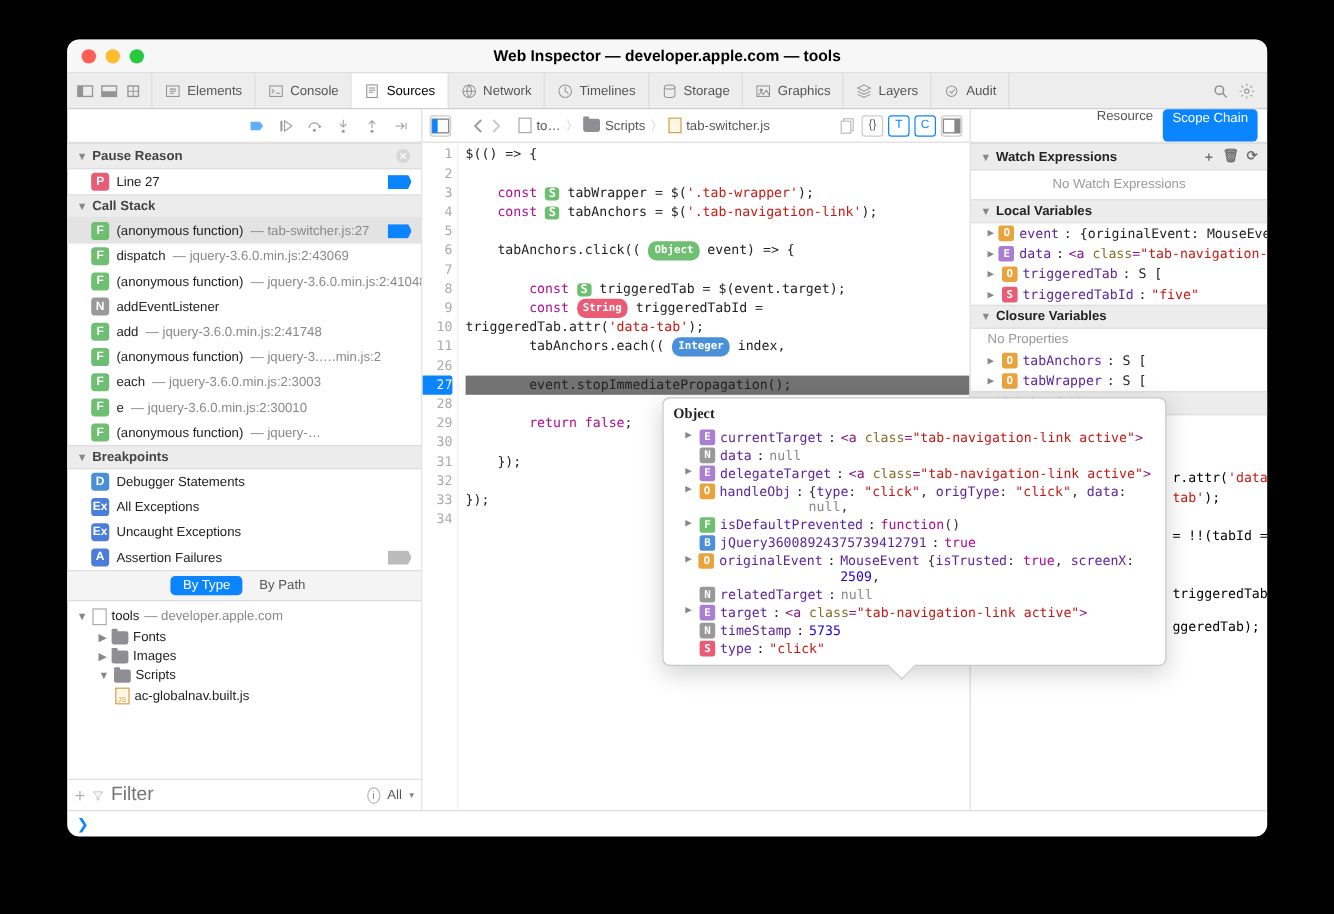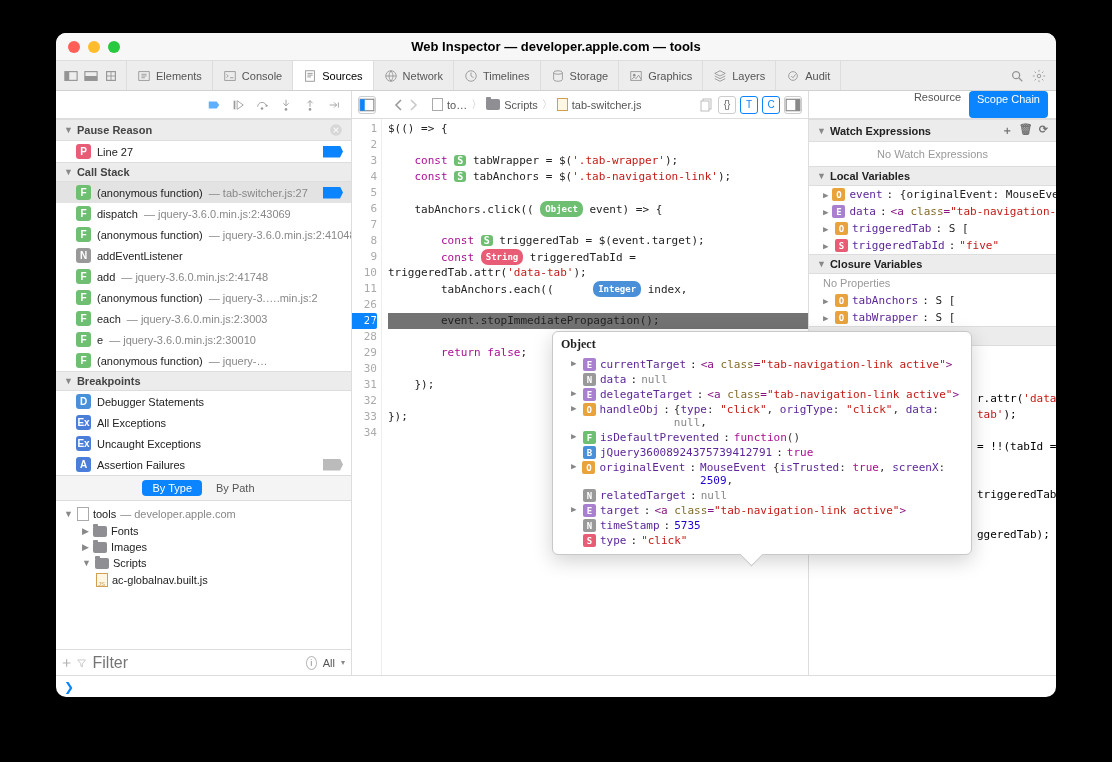--- a/index.html
+++ b/index.html
@@ -52,21 +52,21 @@
 .editor { flex: 1; display: flex; font-family: "SF Mono", Menlo, monospace; font-size: 11px; overflow: hidden; }
 .gutter { width: 30px; background: #fff; border-right: 1px solid #eee; text-align: right; color: #aaa; padding: 2px 4px 0 0; line-height: 16px; }
 .gutter .ln { height: 16px; }
 .gutter .bp { background: #0a84ff; color: #fff; border-radius: 0 2px 2px 0; position: relative; }
 .gutter .bp::after { content: ""; position: absolute; right: -5px; top: 0; border: 8px solid transparent; border-left: 5px solid #0a84ff; }
 .code { flex: 1; padding: 2px 0 0 6px; line-height: 16px; white-space: pre; overflow: hidden; }
 .code .cl { height: 16px; }
 .code .hl { background: #737373; }
 .k { color: #aa0d91; } .s { color: #c41a16; } .p { color: #5c2699; }
 .tbadge { display:inline-block; padding:0 5px; border-radius:7px; font-size:9px; color:#fff; font-weight:600; vertical-align:1px; }
-.tb-obj { background:#6fbf73; } .tb-str { background:#e85d75; } .tb-int { background:#4a90d9;margin-left:33px; }
+.tb-obj { background:#6fbf73; } .tb-str { background:#e85d75; } .tb-int { background:#4a90d9; }
 .pill-green { background:#6fbf73; color:#fff; border-radius:3px; padding:0 3px; font-size:10px; font-weight:700; }
 
 
 .popover { position: absolute; left: 200px; top: 240px; width: 420px; background: #fff; border: 1px solid #c8c8c8; border-radius: 6px; box-shadow: 0 6px 20px rgba(0,0,0,0.18); z-index: 10; font-family: "SF Mono", Menlo, monospace; font-size: 11px; }
 .popover::after { content: ""; position: absolute; left: 190px; bottom: -9px; width: 16px; height: 16px; background: #fff; border-right: 1px solid #c8c8c8; border-bottom: 1px solid #c8c8c8; transform: rotate(45deg); }
 .popover .phdr { font-family: -apple-system; font-weight: 600; padding: 5px 8px; font-size: 12px; }
 .popover .prow { padding: 1px 8px 1px 18px; display: flex; align-items: flex-start; gap: 4px; }
 .popover .prow .tw { color: #888; font-size: 9px; width: 8px; }
 .sq { width: 13px; height: 13px; border-radius: 2px; display: inline-flex; align-items: center; justify-content: center; font-size: 9px; font-weight: 700; color: #fff; flex-shrink: 0; }
 .sq-e { background: #a97fd0; } .sq-n { background: #999; } .sq-o { background: #e8a33d; } .sq-b { background: #4a90d9; } .sq-f { background: #6fbf73; } .sq-s { background: #e85d75; }
@@ -514,21 +514,21 @@
               <span class="val"><span class="s">"click"</span></span>
             </div>
           </div>
         <div style="height:6px"></div>
       </div>
 
       <div style="position:absolute;left:625px;top:300px;font-family:'SF Mono',Menlo,monospace;font-size:11px;line-height:16px;color:#000">
         <div>r.attr(<span class="s">'data-tab'</span>);</div>
         <div style="margin-top:16px">= !!(tabId ===</div>
         <div style="margin-top:32px">triggeredTab);</div>
-        <div style="margin-top:24px">ggeredTab);</div>
+        <div style="margin-top:12px">ggeredTab);</div>
       </div>
     </div>
 
     <div class="right">
       <div class="rtop">
         <span style="color:#555">Resource</span>
         <span class="chip blue">Scope Chain</span>
       </div>
       <div class="rsec-hdr">
           <span class="tw">▼</span>

